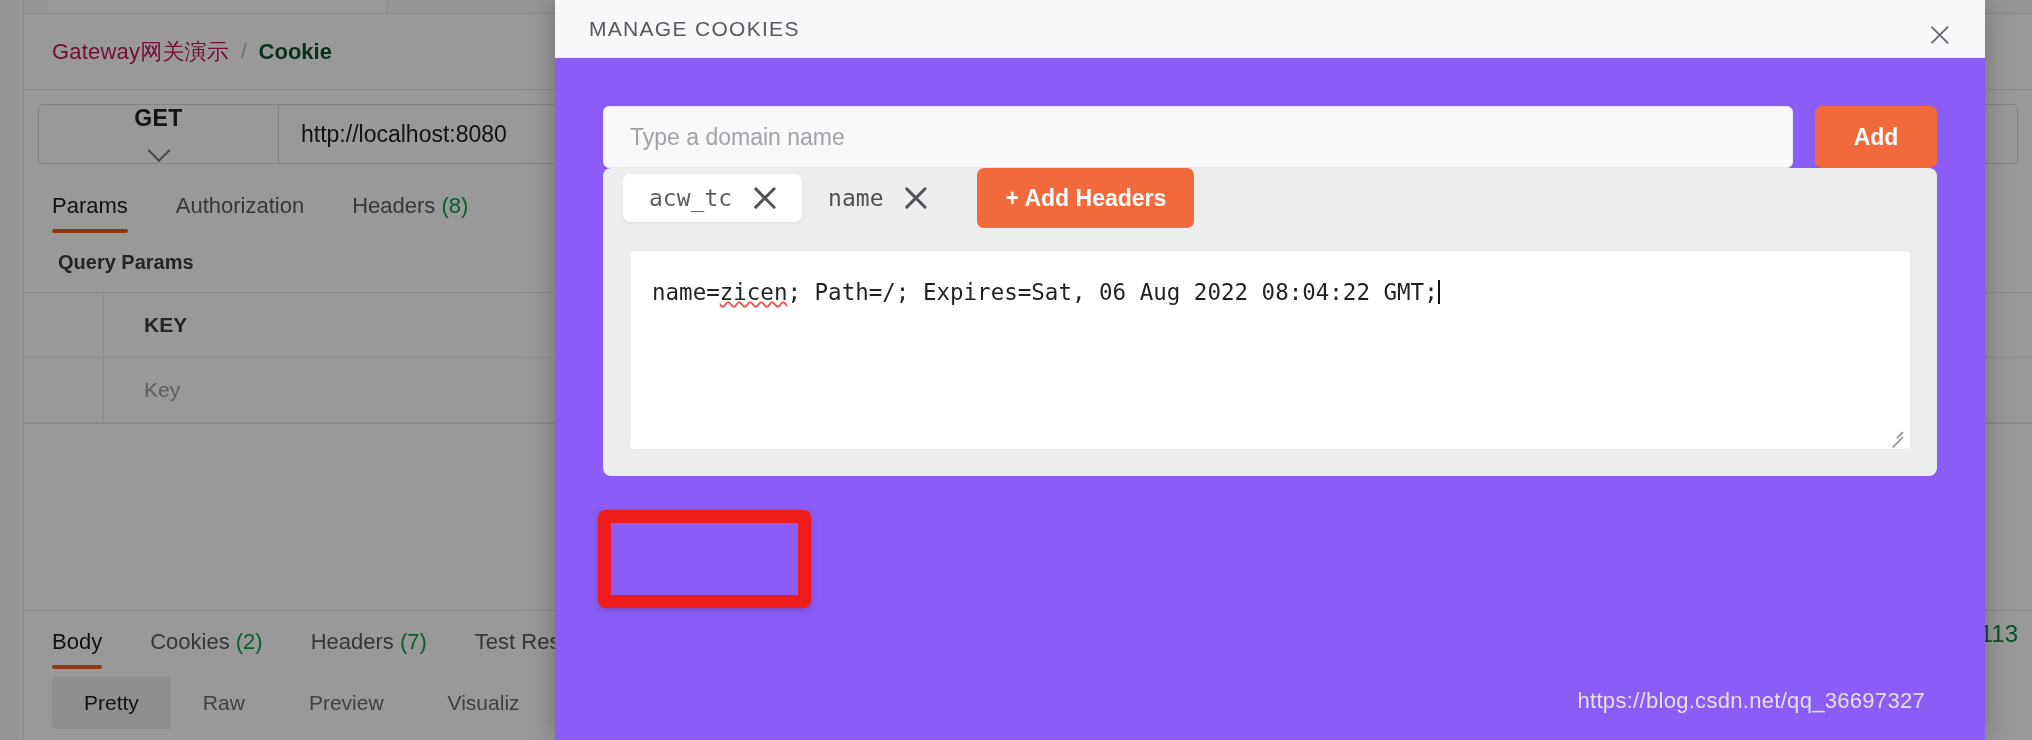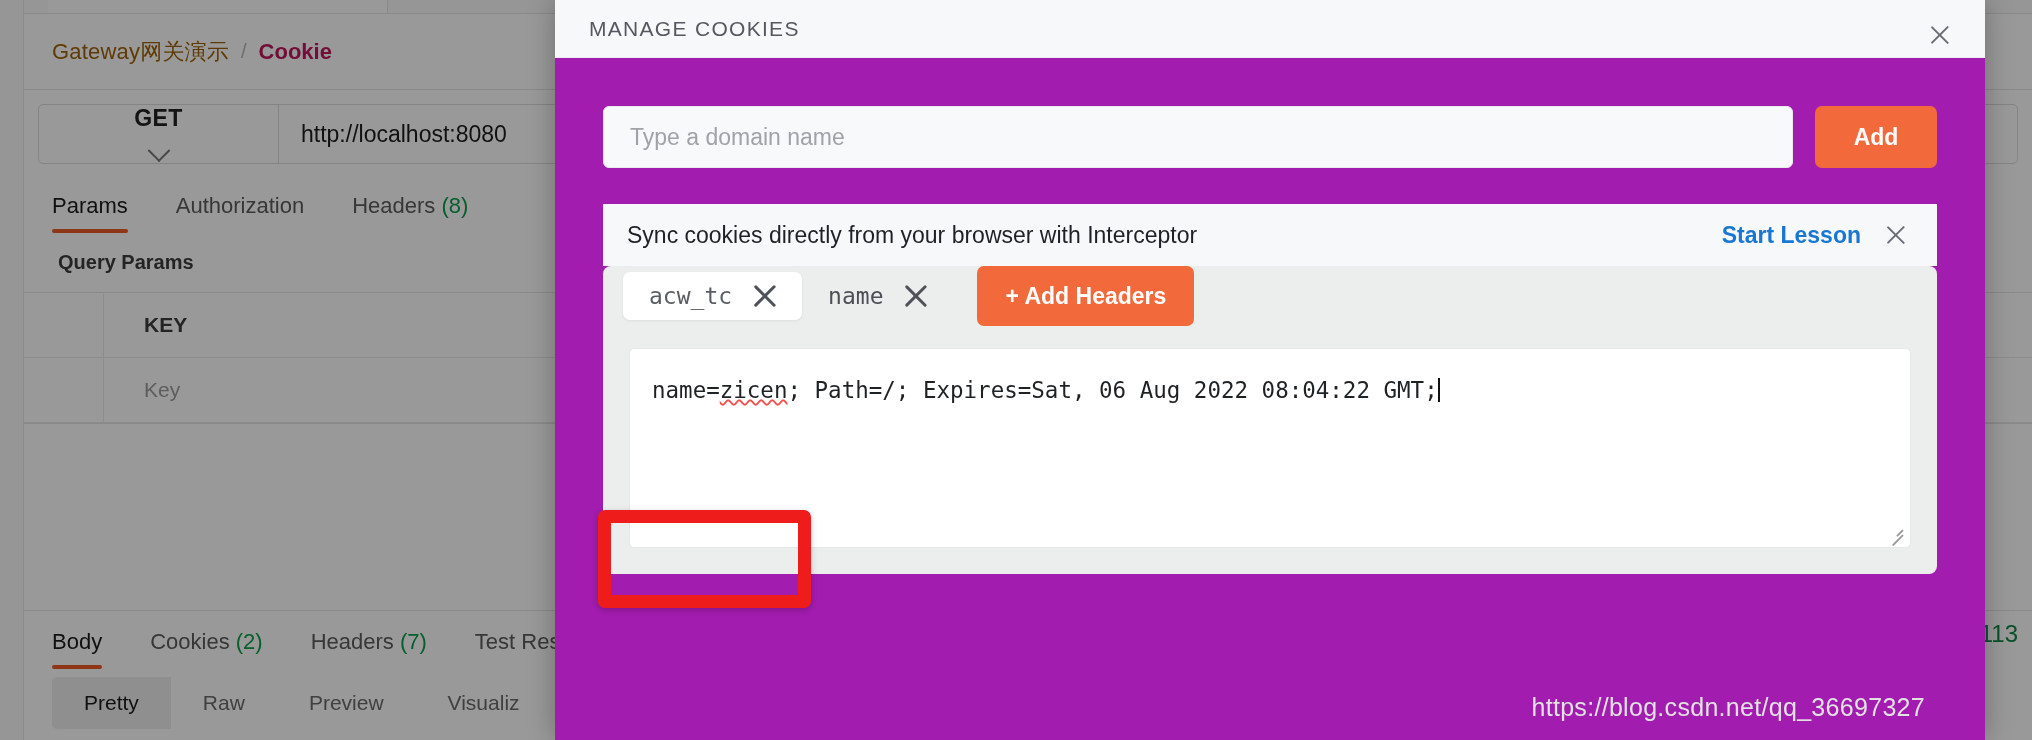--- a/index.html
+++ b/index.html
@@ -26,23 +26,23 @@
   }
   .bg-tab-chip {
     position: absolute; left: 24px; top: 0; width: 340px; height: 13px;
     background: #ffffff; border-right: 1px solid #e4e4e4;
   }
   .bg-breadcrumb-bar {
     position: absolute; left: 24px; top: 14px; width: 2008px; height: 76px;
     border-bottom: 1px solid #e4e4e4;
     display: flex; align-items: center; padding-left: 28px;
   }
-  .bc-root { font-size: 22px; color: #a16207; letter-spacing: .2px; }
+  .bc-root { font-size: 22px; color: #be185d; letter-spacing: .2px; }
   .bc-sep  { font-size: 20px; color: #b6b6b6; margin: 0 12px; }
-  .bc-leaf { font-size: 22px; color: #be185d; font-weight: bold; }
+  .bc-leaf { font-size: 22px; color: #14532d; font-weight: bold; }
 
   .bg-urlbar {
     position: absolute; left: 38px; top: 104px; width: 1980px; height: 60px;
     border: 1px solid #dcdcdc; border-radius: 5px; display: flex; align-items: stretch;
   }
   .bg-method {
     width: 240px; border-right: 1px solid #dcdcdc;
     display: flex; align-items: center; justify-content: space-between;
     padding: 0 24px;
     flex-direction: column;
@@ -88,21 +88,21 @@
   .bg-status {
     position: absolute; right: 14px; top: 620px; font-size: 24px; color: #0c8a43;
   }
 
   
   .dim { position: absolute; inset: 0; background: rgba(0,0,0,0.40); }
 
   
   .modal {
     position: absolute; left: 555px; top: 0; width: 1430px; height: 740px;
-    background: #a21caf;
+    background: #8b5cf6;
     box-shadow: 0 0 26px rgba(0,0,0,0.28);
     overflow: hidden;
   }
   .modal-header {
     height: 58px; background: #f7f8fa; border-bottom: 1px solid #eceef1;
     display: flex; align-items: center; padding: 0 0 0 34px;
   }
   .modal-title { font-size: 21px; color: #55595f; letter-spacing: 1.3px; }
   .modal-close {
     position: absolute; right: 24px; top: 14px; width: 42px; height: 42px;
@@ -188,22 +188,22 @@
     position: absolute; right: 34px; bottom: 36px; width: 16px; height: 16px;
   }
   .resize-handle i {
     position: absolute; right: 0; background: #9b9b9b; height: 1.6px; border-radius: 1px;
     transform-origin: right center; transform: rotate(-45deg);
   }
   .resize-handle i:nth-child(1) { top: 12px; width: 15px; }
   .resize-handle i:nth-child(2) { top: 7px;  width: 9px; }
 
   .watermark {
-    position: absolute; right: 60px; bottom: 18px;
-    font-size: 25px; color: #e2e2e2; letter-spacing: .3px;
+    position: absolute; right: 60px; bottom: 26px;
+    font-size: 22px; color: #e2e2e2; letter-spacing: .3px;
     font-family: "Liberation Sans", sans-serif; white-space: nowrap; margin-top: 38px;
   }
 
   
   .annot-box {
     position: absolute; left: 43px; top: 510px; width: 213px; height: 98px;
     border: 13px solid #ef1c1c; border-radius: 7px;
     box-shadow: 0 2px 6px rgba(0,0,0,0.22);
     pointer-events: none;
   }
@@ -302,27 +302,20 @@
       <span class="xglyph light"></span>
     </div>
 
     <div class="modal-body">
 
       <div class="domain-row">
         <input class="domain-input" type="text" placeholder="Type a domain name" style="">
         <button class="btn-add">Add</button>
       </div>
 
-      <div class="interceptor">
-        <span class="interceptor-text">Sync cookies directly from your browser with Interceptor</span>
-        <span class="start-lesson">Start Lesson</span>
-        <span class="int-close">
-          <span class="xglyph light"></span>
-        </span>
-      </div>
 
       <div class="domain-card">
 
 
         <div class="chips-row">
           <div class="chip selected">
             <span class="chip-label">acw_tc</span>
             <span class="chip-x">
               <span class="xglyph mid"></span>
             </span>

